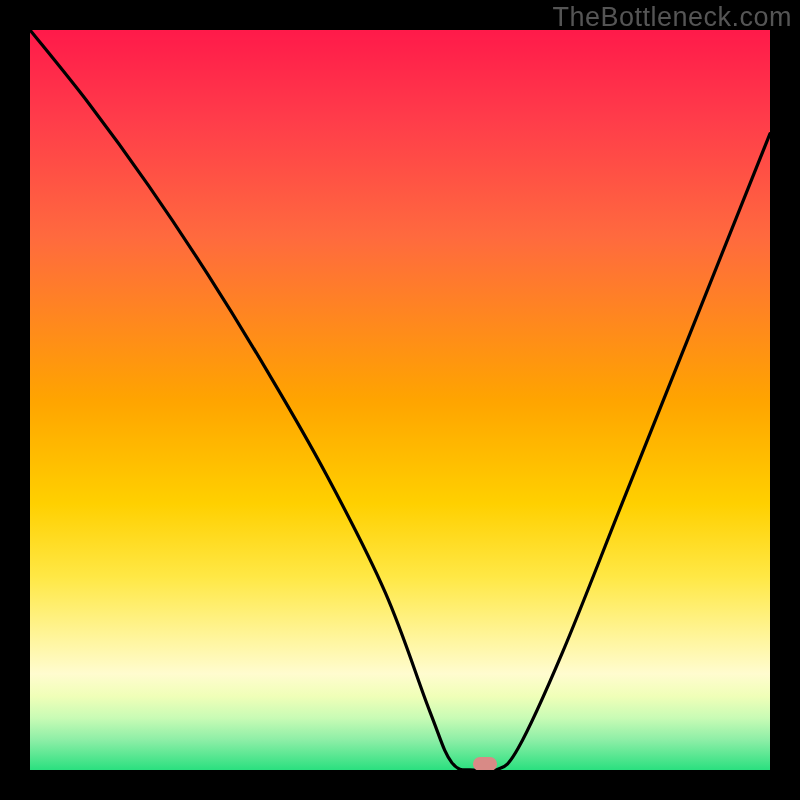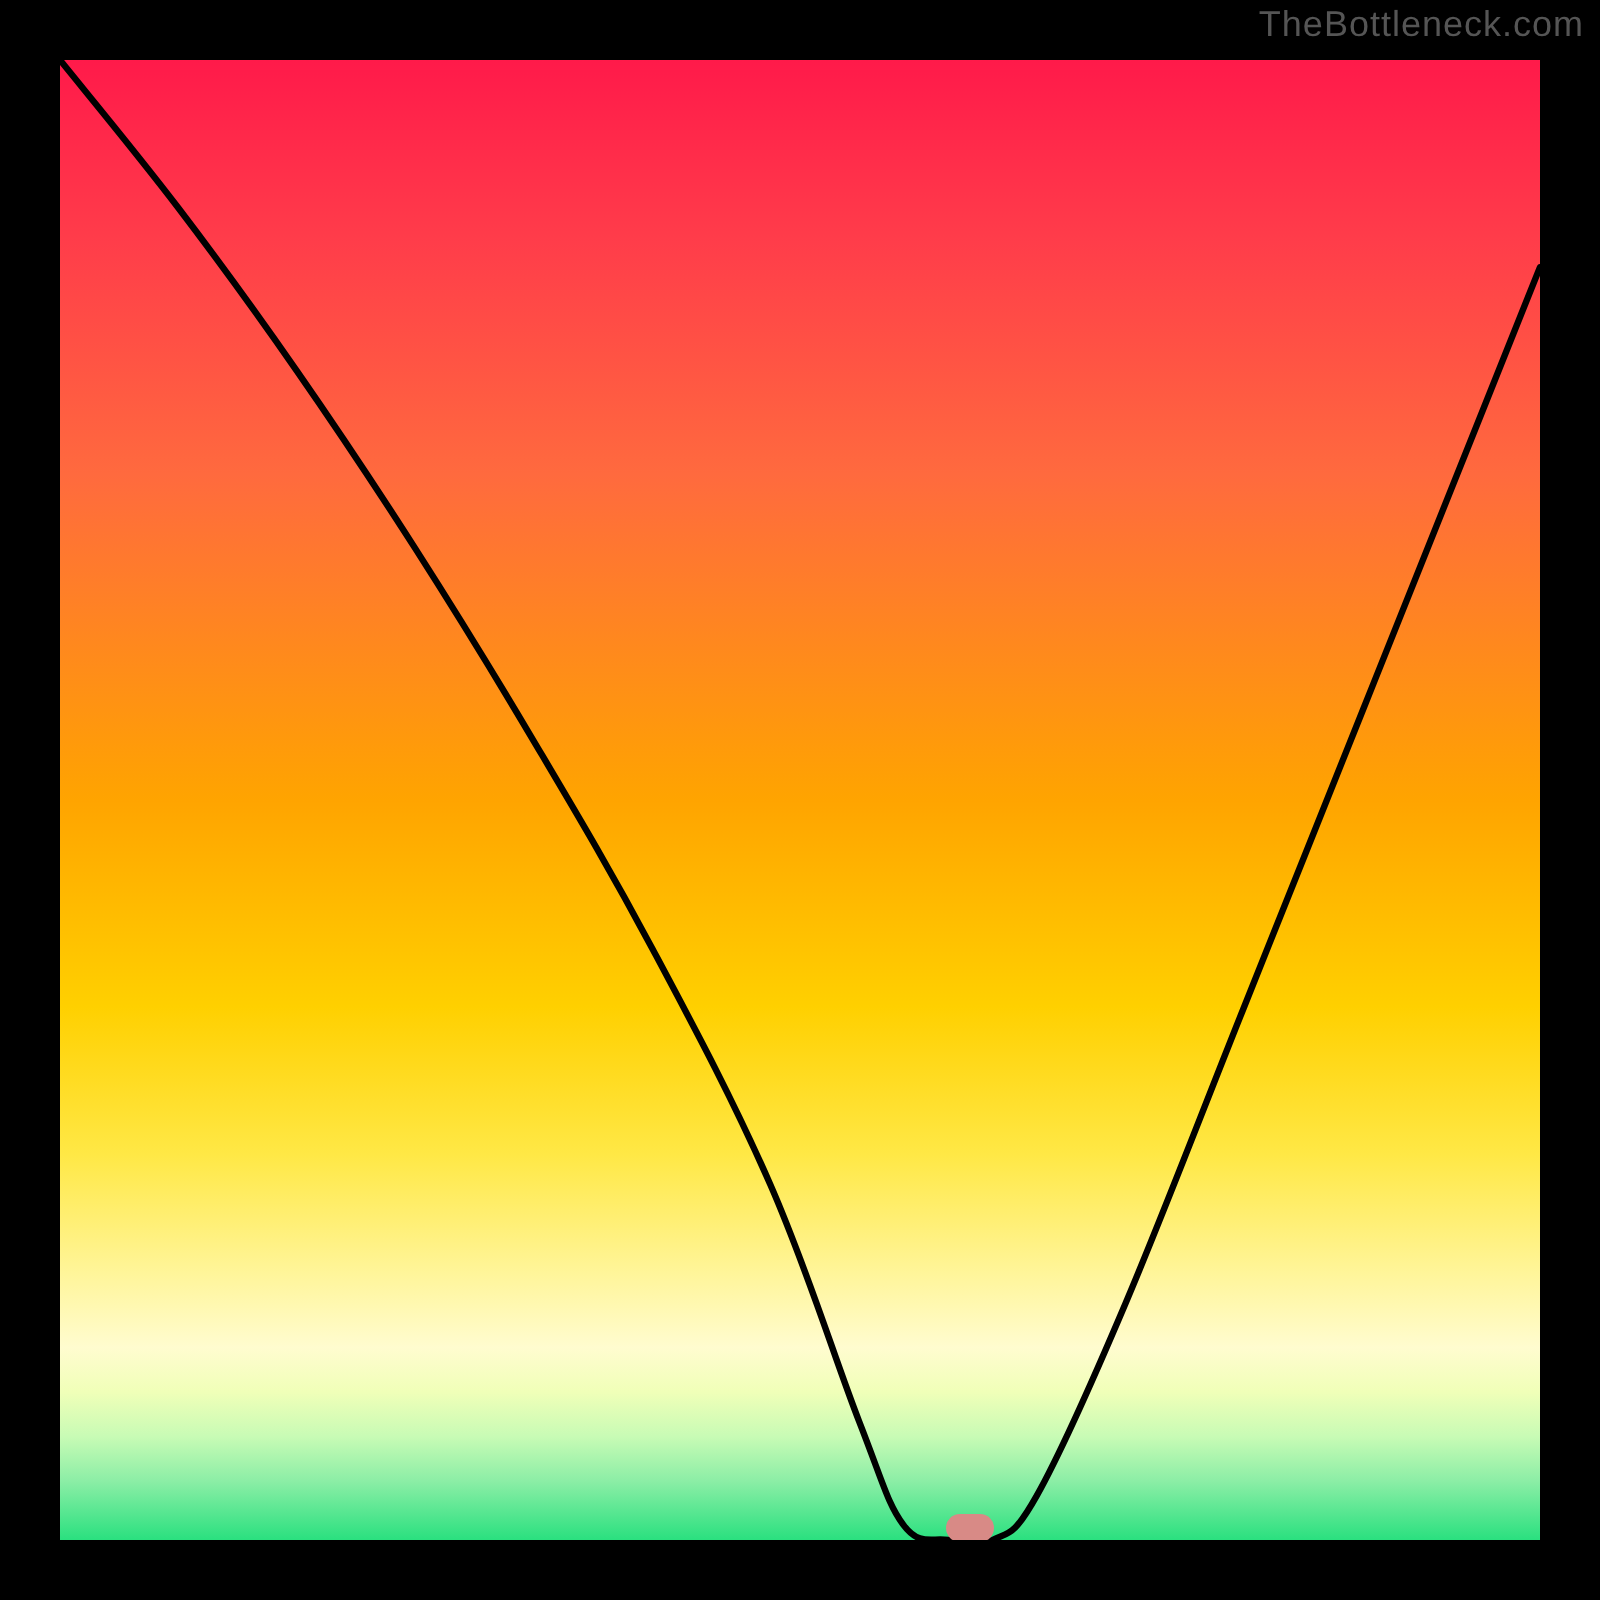--- a/index.html
+++ b/index.html
@@ -15,21 +15,21 @@
     position: relative;
     width: 800px;
     height: 800px;
     background: #000;
   }
   .watermark {
     position: absolute;
     top: 2px;
     right: 8px;
     color: #555;
-    font-size: 18px;
+    font-size: 27px;
     font-weight: 500;
     letter-spacing: 0.5px;
     user-select: none;
   }
   .plot-area {
     position: absolute;
     left: 30px;
     top: 30px;
     width: 740px;
     height: 740px;

